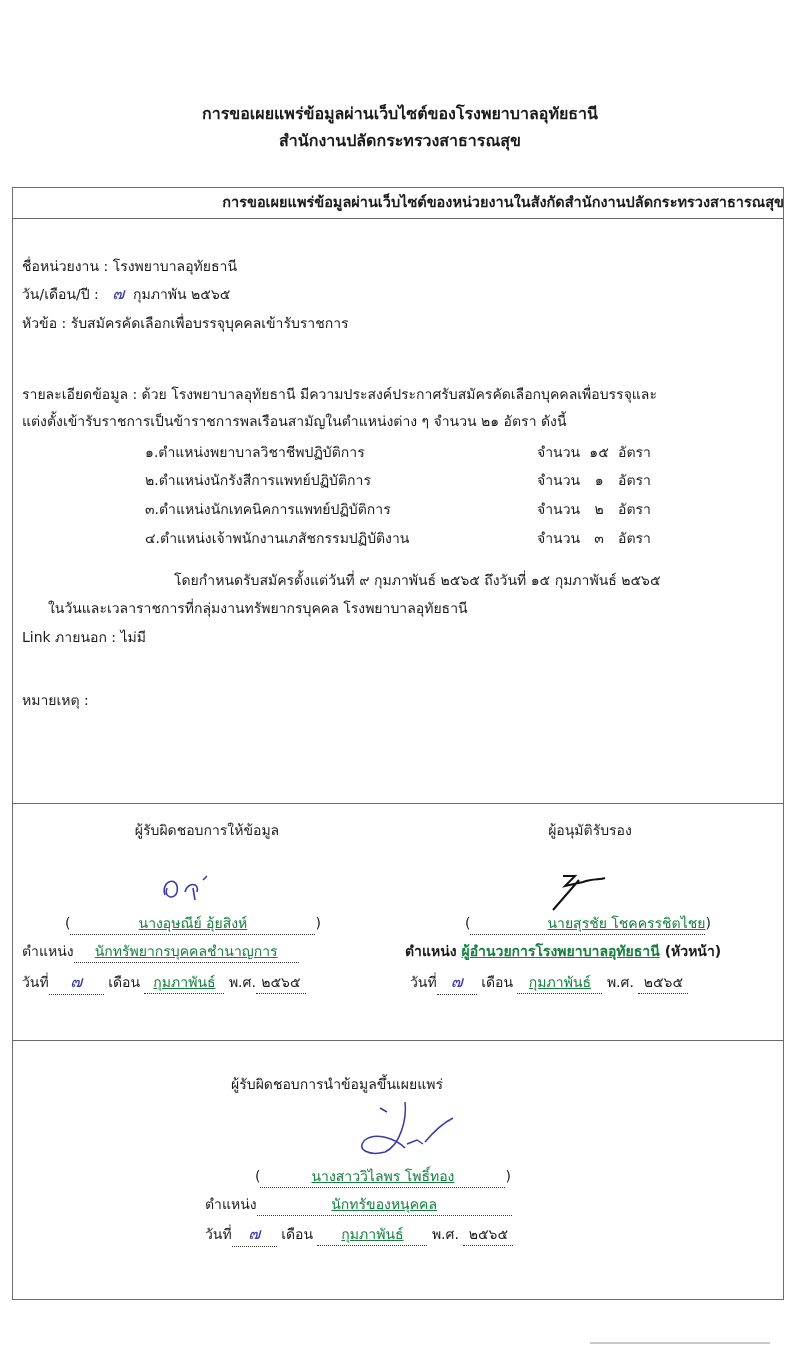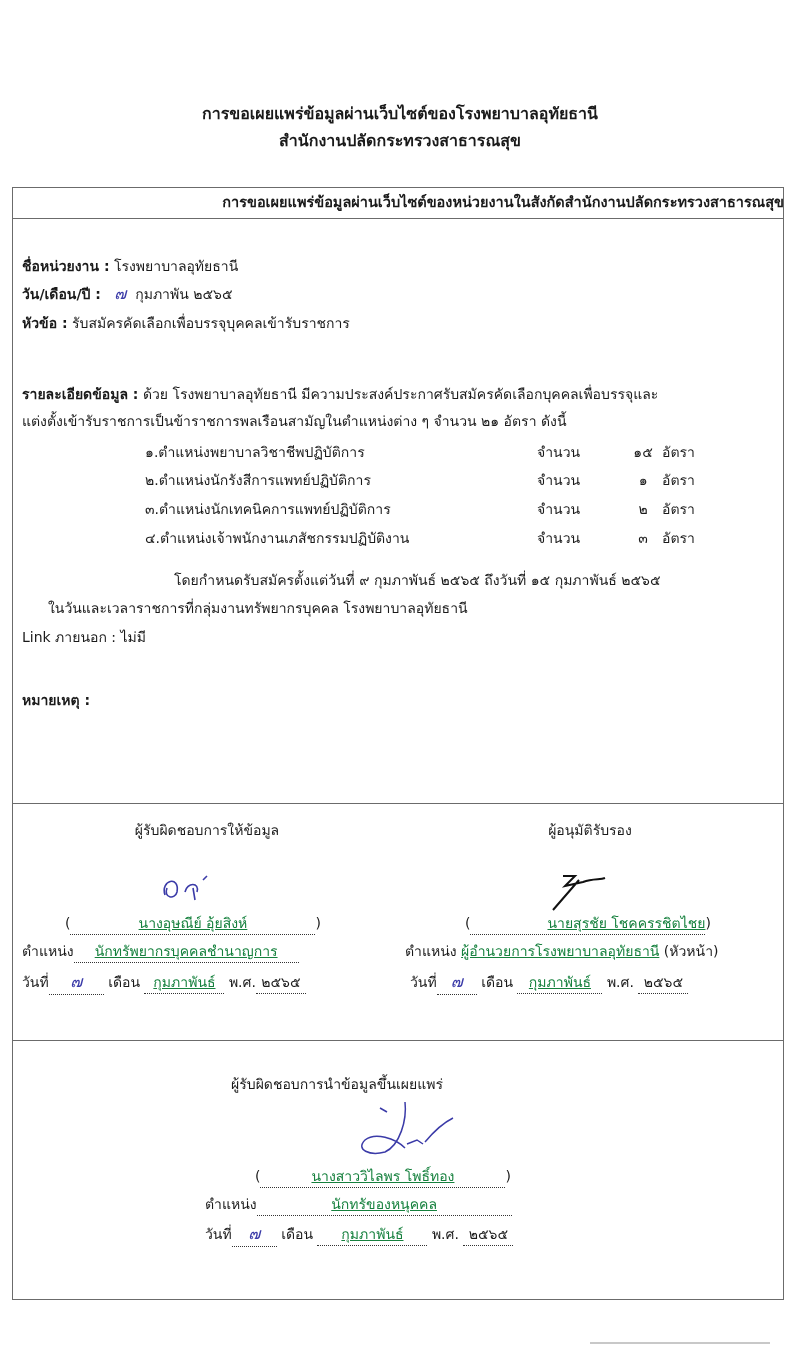--- a/index.html
+++ b/index.html
@@ -16,25 +16,25 @@
     .box {
       position: absolute; left: 12px; top: 187px; width: 772px; height: 1113px;
       border: 1.5px solid #6b6b6b; box-sizing: border-box;
     }
     .hline { position: absolute; left: 12px; width: 772px; height: 0; border-top: 1.5px solid #6b6b6b; }
     .box-header {
       position: absolute; left: 12px; top: 187px; width: 772px; height: 31px;
       text-align: right; font-weight: bold; font-size: 14.5px; line-height: 31px;
     }
     .line { position: absolute; left: 22px; font-size: 14px; line-height: 20px; white-space: nowrap; }
-    .lbl { font-weight: bold; }
+    .lbl { font-weight: normal; }
     .hand { font-family: "DejaVu Serif", serif; color: #3b3ba8; font-style: italic; font-size: 16px; }
     .pos-row { position: absolute; left: 145px; font-size: 14px; line-height: 20px; white-space: nowrap; }
     .pos-count { position: absolute; left: 537px; font-size: 14px; line-height: 20px; white-space: nowrap; }
-    .pos-count .num { display: inline-block; width: 38px; text-align: center; padding-left: 44px; }
+    .pos-count .num { display: inline-block; width: 38px; text-align: center; }
     .sig-col { position: absolute; text-align: center; font-size: 14px; line-height: 20px; }
     .dotted { border-bottom: 1px dotted #333; display: inline-block; text-align: center; }
     .sig-name { color: #15803d; text-decoration: underline; }
     .small { font-size: 14px; }
     .footer-note {
       position: absolute; left: 590px; top: 1341px; font-size: 4px; color: #8a8a8a;
       white-space: nowrap;
     }
     svg.sig { position: absolute; overflow: visible; }
   </style>
@@ -115,21 +115,21 @@
   <span>พ.ศ.</span><span class="dotted" style="width:50px;">๒๕๖๕</span>
 </div>
 
 <div class="sig-col" style="left:400px; top:820px; width:380px;">ผู้อนุมัติรับรอง</div>
 <svg class="sig" style="left:545px; top:868px;" width="80" height="45">
   <path d="M18 8 L 30 8 L 20 18 L 38 14 C 48 10, 55 12, 60 10 M 34 12 L 8 42" stroke="#111" stroke-width="2" fill="none"></path>
 </svg>
 <div class="abs small" style="left:465px; top:912px; white-space:nowrap;">
   (<span class="dotted sig-name" style="width:235px;text-align:right;">นายสุรชัย โชคครรชิตไชย</span>)
 </div>
-<div class="abs small" style="left:405px; top:940px; white-space:nowrap;">
+<div class="abs small" style="left:405px; top:940px; white-space:nowrap;font-weight:bold;">
   <span>ตำแหน่ง</span> <span class="sig-name">ผู้อำนวยการโรงพยาบาลอุทัยธานี</span>
   <span>(หัวหน้า)</span>
 </div>
 <div class="abs small" style="left:410px; top:969px; white-space:nowrap;">
   <span>วันที่</span><span class="dotted hand" style="width:40px;">๗</span>
   <span>เดือน</span>
   <span class="dotted sig-name" style="width:85px;">กุมภาพันธ์</span>
   <span>พ.ศ.</span> <span class="dotted" style="width:50px;">๒๕๖๕</span>
 </div>
 

